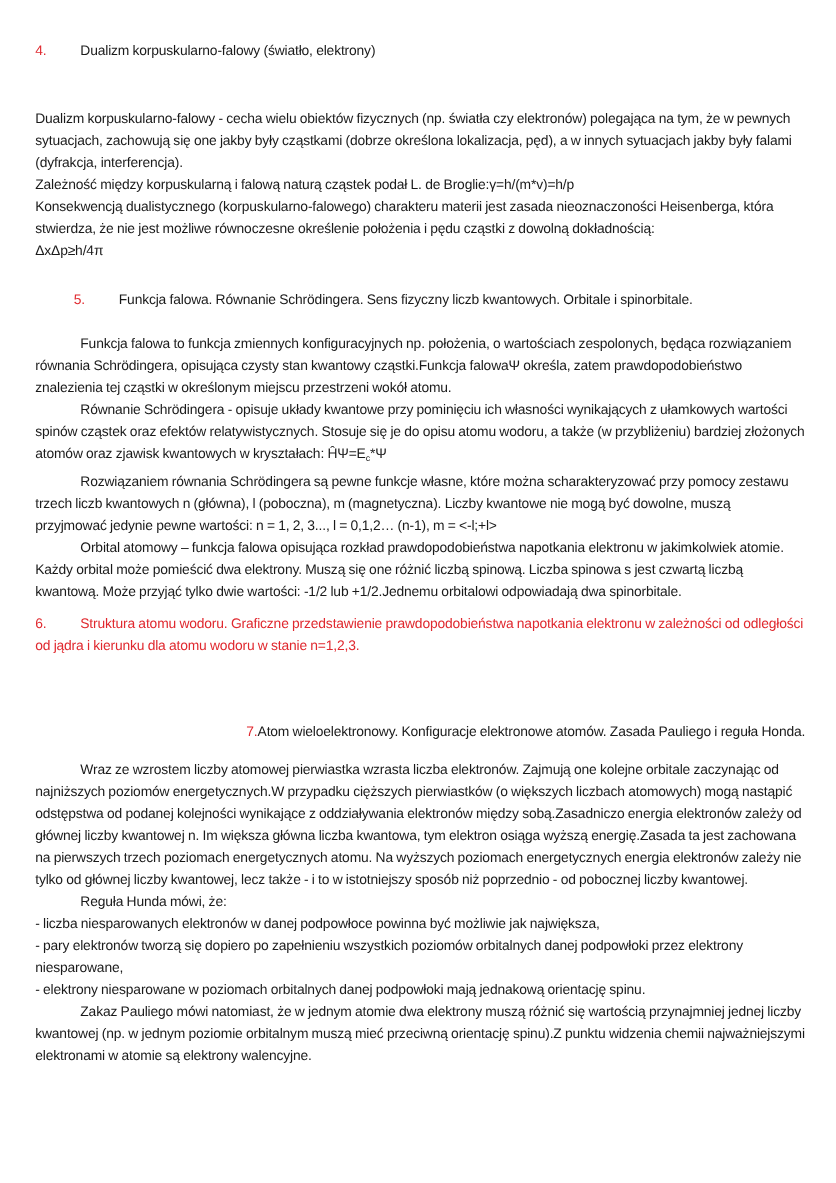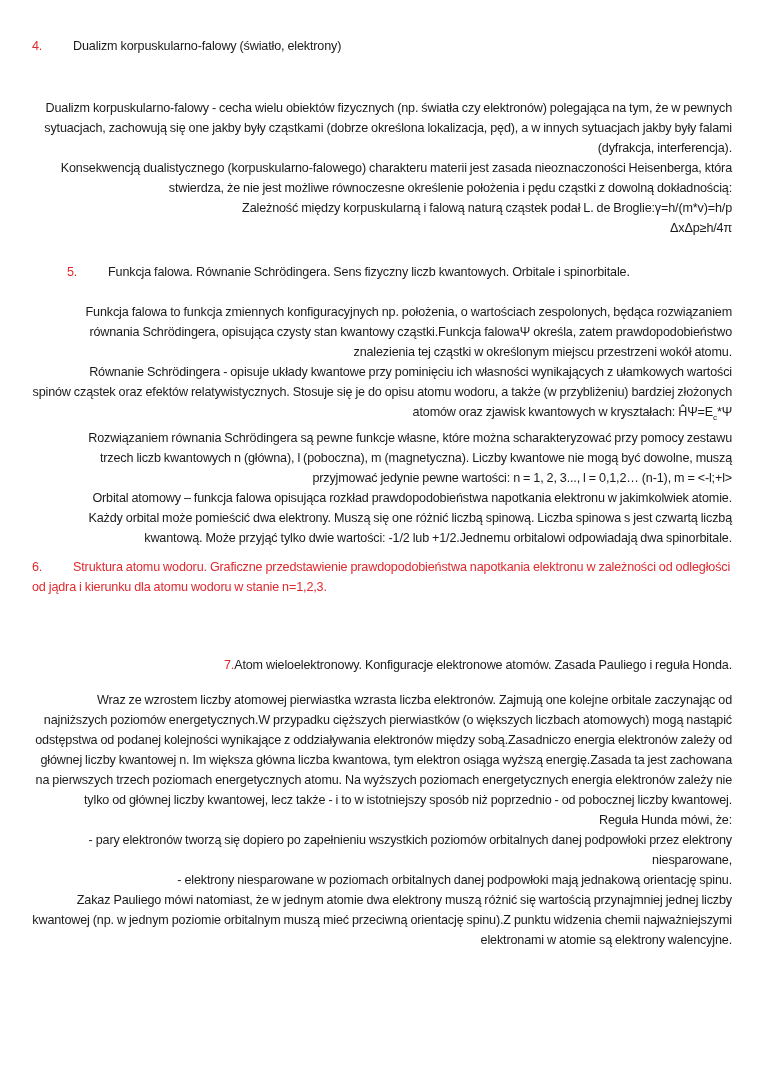--- a/index.html
+++ b/index.html
@@ -17,21 +17,20 @@
       background: #ffffff;
     }
     .block {
       position: absolute;
       left: 32px;
       width: 700px;
       font-size: 12.6px;
       line-height: 20px;
       letter-spacing: -0.15px;
       word-spacing: -0.3px;
-      text-align: right;
     }
     .heading {
       position: absolute;
       left: 32px;
       width: 700px;
       font-size: 12.6px;
       line-height: 20px;
       letter-spacing: -0.15px;
       word-spacing: -0.3px;
     }
@@ -47,22 +46,22 @@
 </head>
 <body>
 
 <div class="page">
 
   <div class="heading" style="top:36px;">
     <span class="num">4.</span><span>Dualizm korpuskularno-falowy (światło, elektrony)</span>
   </div>
   <div class="block" style="top:98px;">
     <p>Dualizm korpuskularno-falowy - cecha wielu obiektów fizycznych (np. światła czy elektronów) polegająca na tym, że w pewnych sytuacjach, zachowują się one jakby były cząstkami (dobrze określona lokalizacja, pęd), a w innych sytuacjach jakby były falami (dyfrakcja, interferencja).</p>
+    <p>Zależność między korpuskularną i falową naturą cząstek podał L. de Broglie:γ=h/(m*v)=h/p</p>
     <p>Konsekwencją dualistycznego (korpuskularno-falowego) charakteru materii jest zasada nieoznaczoności Heisenberga, która stwierdza, że nie jest możliwe równoczesne określenie położenia i pędu cząstki z dowolną dokładnością:</p>
-    <p>Zależność między korpuskularną i falową naturą cząstek podał L. de Broglie:γ=h/(m*v)=h/p</p>
     <p>ΔxΔp≥h/4π</p>
   </div>
 
   <div class="heading" style="top:262px;margin-left:35px;">
     <span class="num">5.</span><span>Funkcja falowa. Równanie Schrödingera. Sens fizyczny liczb kwantowych. Orbitale i spinorbitale.</span>
   </div>
   <div class="block" style="top:302px;">
     <p class="indent">Funkcja falowa to funkcja zmiennych konfiguracyjnych np. położenia, o wartościach zespolonych, będąca rozwiązaniem równania Schrödingera, opisująca czysty stan kwantowy cząstki.Funkcja falowaΨ określa, zatem prawdopodobieństwo znalezienia tej cząstki w określonym miejscu przestrzeni wokół atomu.</p>
     <p class="indent">Równanie Schrödingera - opisuje układy kwantowe przy pominięciu ich własności wynikających z ułamkowych wartości spinów cząstek oraz efektów relatywistycznych. Stosuje się je do opisu atomu wodoru, a także (w przybliżeniu) bardziej złożonych atomów oraz zjawisk kwantowych w kryształach: ĤΨ=E<sub style="font-size:8px">c</sub>*Ψ</p>
     <p class="indent">Rozwiązaniem równania Schrödingera są pewne funkcje własne, które można scharakteryzować przy pomocy zestawu trzech liczb kwantowych n (główna), l (poboczna), m (magnetyczna). Liczby kwantowe nie mogą być dowolne, muszą przyjmować jedynie pewne wartości: n = 1, 2, 3..., l = 0,1,2… (n-1), m = &lt;-l;+l&gt;</p>
@@ -72,18 +71,19 @@
   <div class="heading red" style="top:557px;">
     <span class="num">6.</span><span>Struktura atomu wodoru. Graficzne przedstawienie prawdopodobieństwa napotkania elektronu w zależności od odległości od jądra i kierunku dla atomu wodoru w stanie n=1,2,3.</span>
   </div>
 
   <div class="heading" style="top:655px;text-align:right;">
     <span class="num">7.</span><span>Atom wieloelektronowy. Konfiguracje elektronowe atomów. Zasada Pauliego i reguła Honda.</span>
   </div>
   <div class="block" style="top:690px;">
     <p class="indent">Wraz ze wzrostem liczby atomowej pierwiastka wzrasta liczba elektronów. Zajmują one kolejne orbitale zaczynając od najniższych poziomów energetycznych.W przypadku cięższych pierwiastków (o większych liczbach atomowych) mogą nastąpić odstępstwa od podanej kolejności wynikające z oddziaływania elektronów między sobą.Zasadniczo energia elektronów zależy od głównej liczby kwantowej n. Im większa główna liczba kwantowa, tym elektron osiąga wyższą energię.Zasada ta jest zachowana na pierwszych trzech poziomach energetycznych atomu. Na wyższych poziomach energetycznych energia elektronów zależy nie tylko od głównej liczby kwantowej, lecz także - i to w istotniejszy sposób niż poprzednio - od pobocznej liczby kwantowej.</p>
     <p class="indent">Reguła Hunda mówi, że:</p>
+    <p>- liczba niesparowanych elektronów w danej podpowłoce powinna być możliwie jak największa,</p>
     <p>- pary elektronów tworzą się dopiero po zapełnieniu wszystkich poziomów orbitalnych danej podpowłoki przez elektrony niesparowane,</p>
     <p>- elektrony niesparowane w poziomach orbitalnych danej podpowłoki mają jednakową orientację spinu.</p>
     <p class="indent">Zakaz Pauliego mówi natomiast, że w jednym atomie dwa elektrony muszą różnić się wartością przynajmniej jednej liczby kwantowej (np. w jednym poziomie orbitalnym muszą mieć przeciwną orientację spinu).Z punktu widzenia chemii najważniejszymi elektronami w atomie są elektrony walencyjne.</p>
   </div>
 
 </div>
 
 </body></html>

